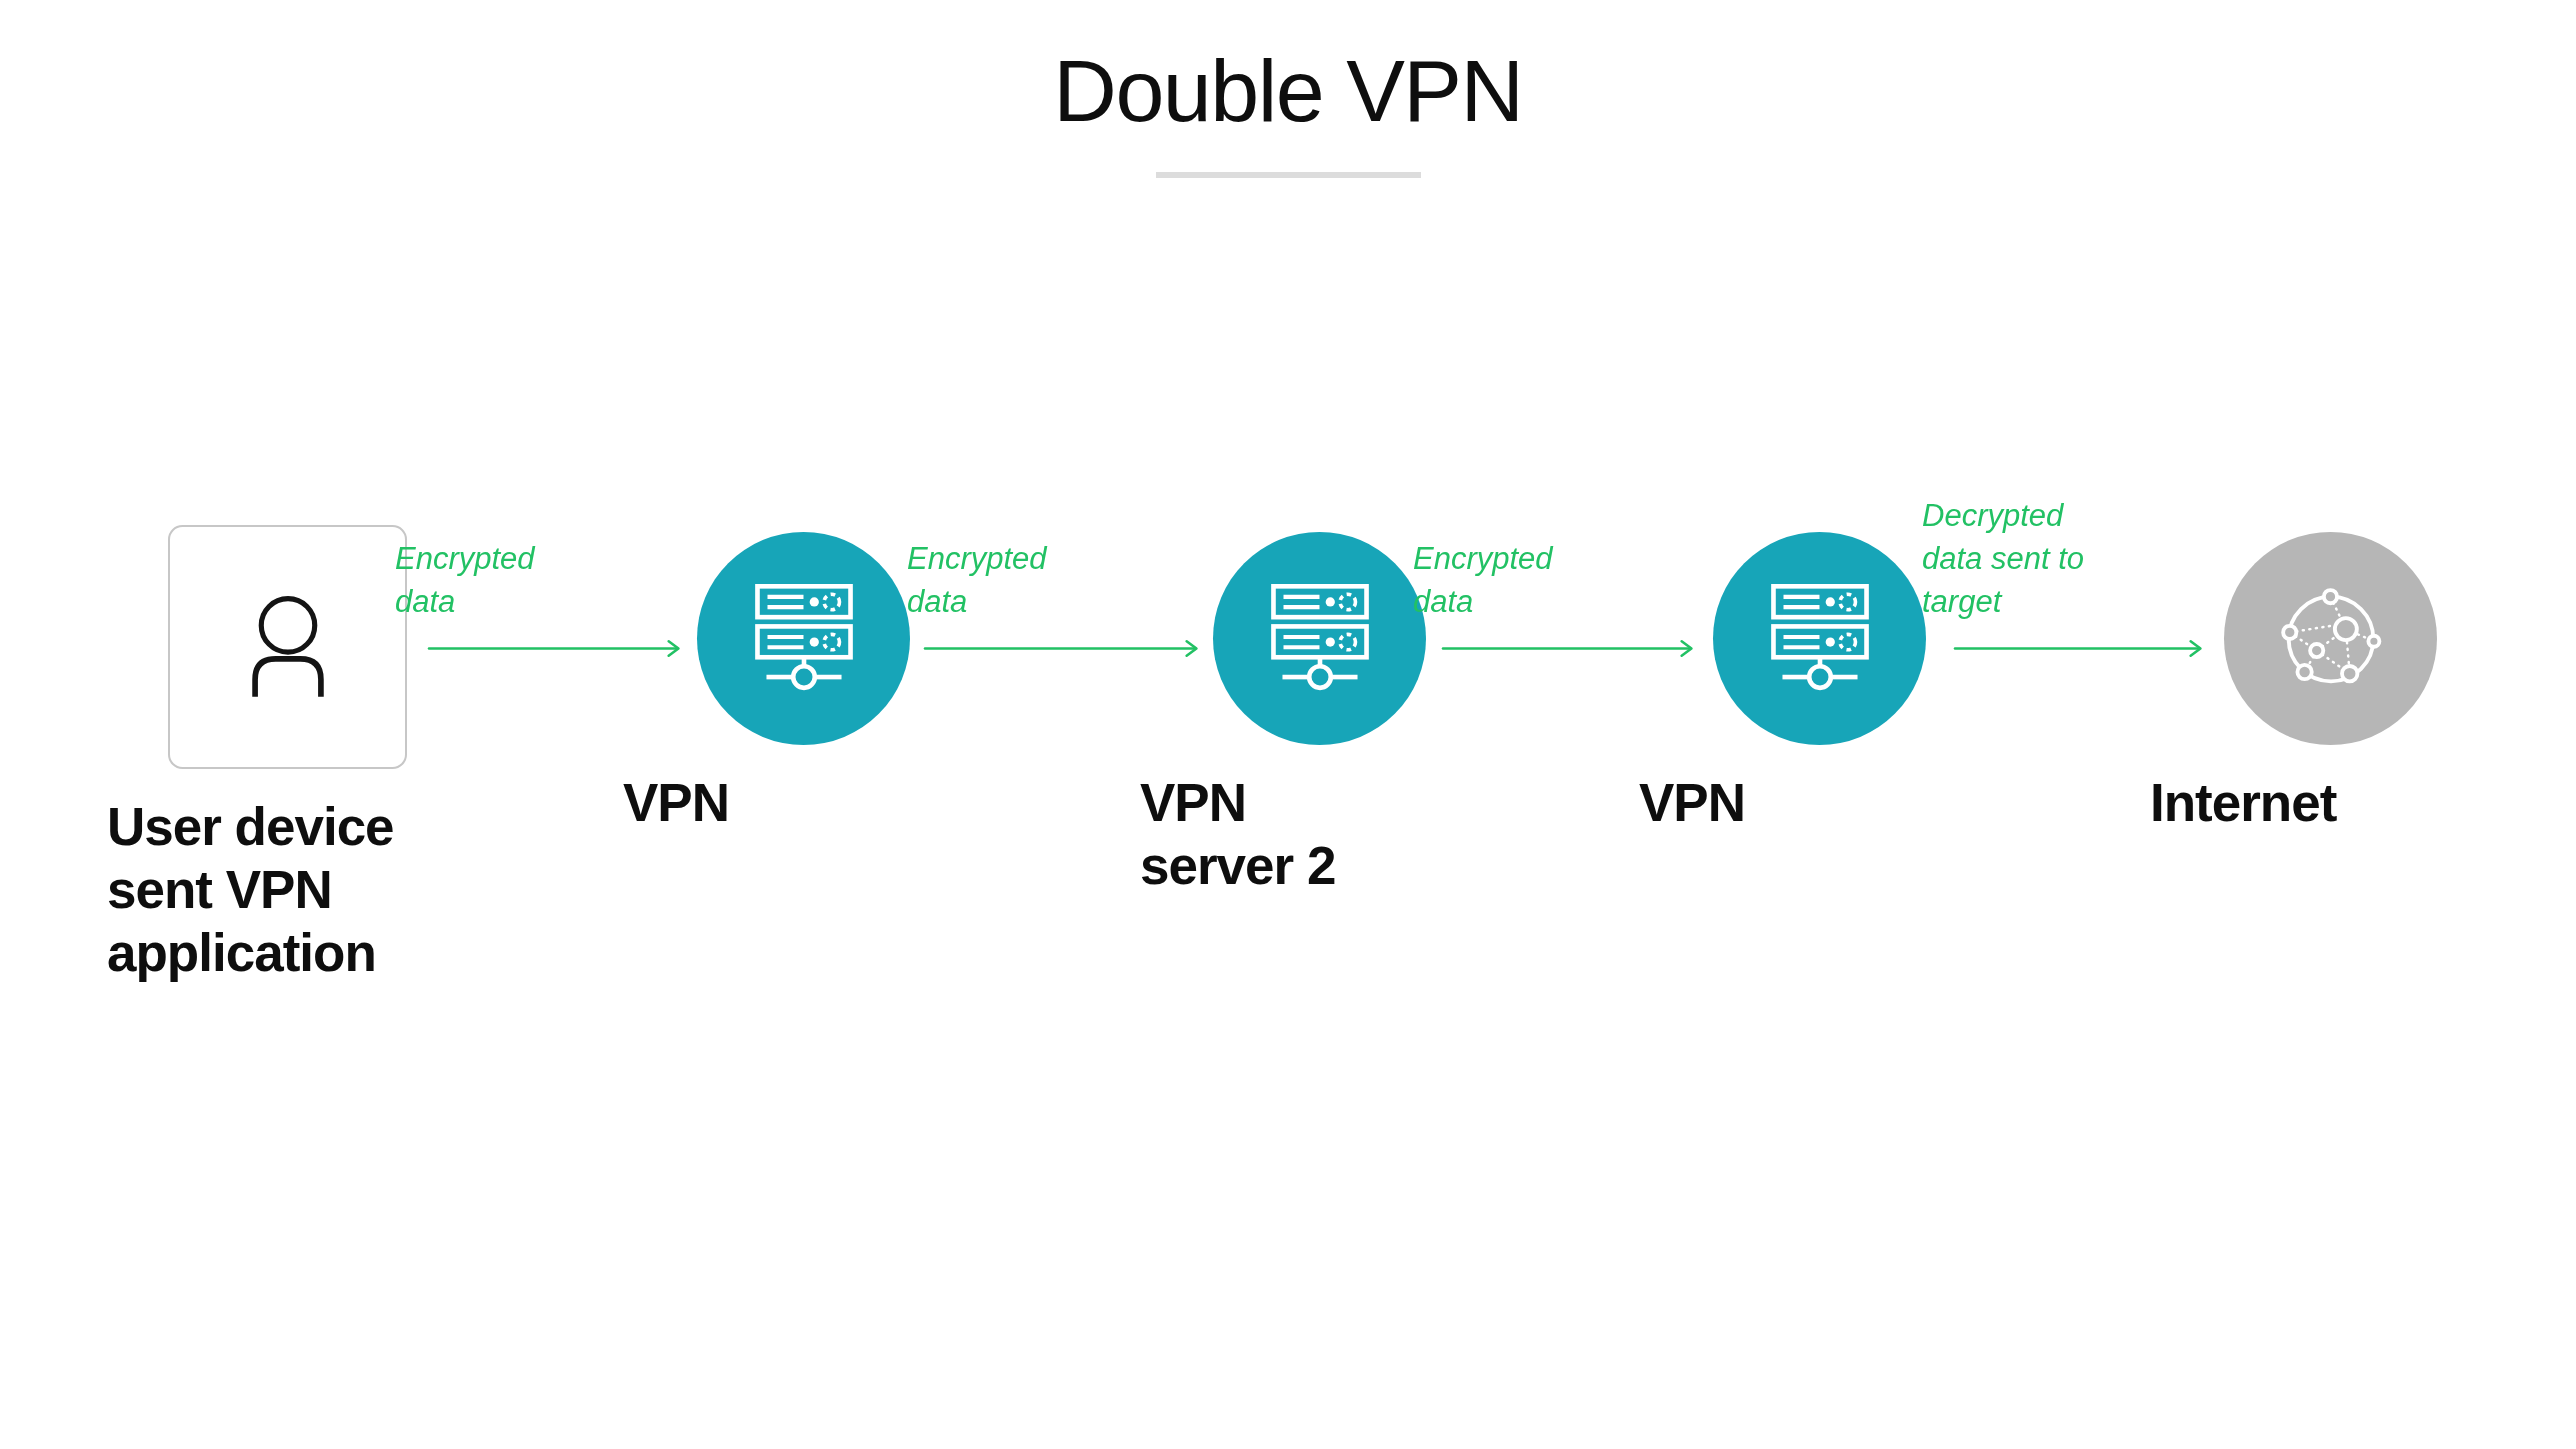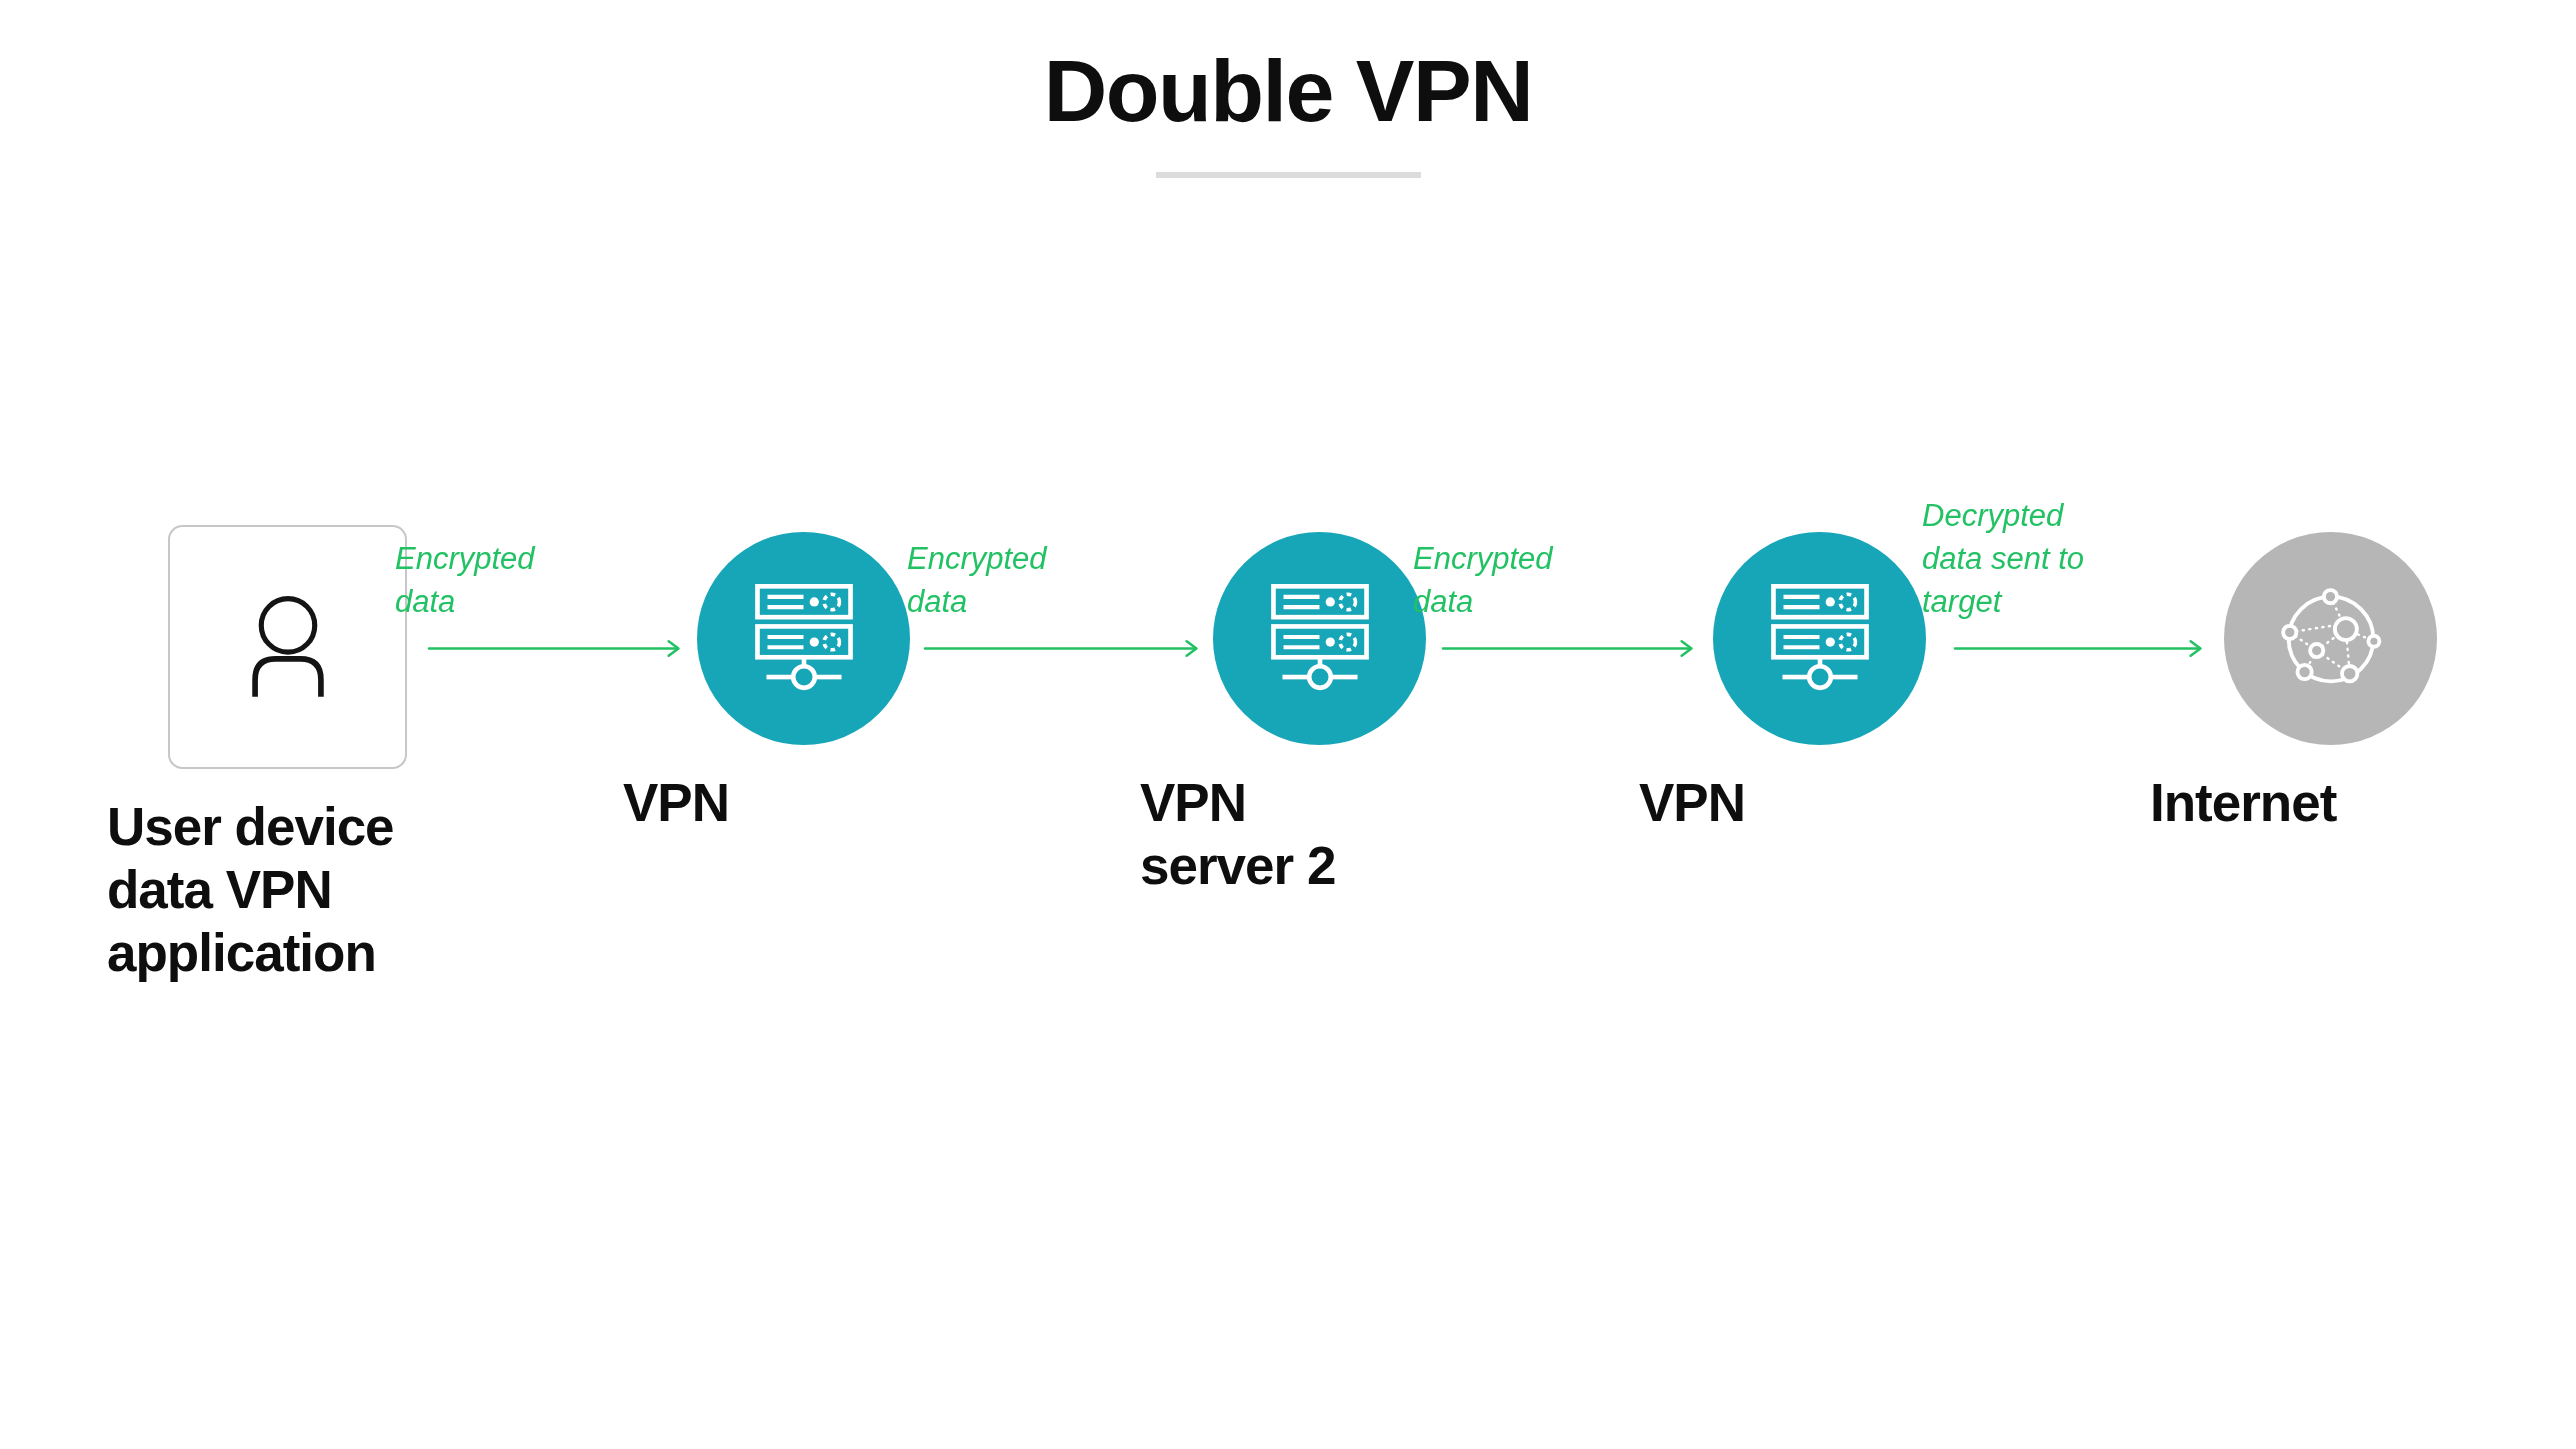--- a/index.html
+++ b/index.html
@@ -16,21 +16,21 @@
     width:2576px;height:1449px;position:relative;overflow:hidden;
     font-family:"Liberation Sans","DejaVu Sans",sans-serif;
     color:var(--c-text);
   }
   .canvas{position:absolute;inset:0;}
 
   
   .title{
     position:absolute;left:0;top:45px;width:2576px;
     text-align:center;font-size:88px;line-height:1.05;
-    font-weight:700;letter-spacing:-1.5px;color:var(--c-text);
+    font-weight:400;letter-spacing:-1.5px;color:var(--c-text);
   }
   .title-underline{
     position:absolute;left:1156px;top:172px;width:265px;height:6.2px;
     background:var(--c-underline);
   }
 
   
   .device-box{
     position:absolute;left:168px;top:525px;width:239px;height:244px;
     border:2.1px solid var(--c-box-border);border-radius:14.4px;background:#fff;
@@ -97,21 +97,21 @@
   <div class="device-box">
     <svg class="icon-svg" width="72" height="103" viewBox="0 0 140 200">
       <g fill="none" stroke="#141414">
         <circle cx="70" cy="57" r="52" stroke-width="10"></circle>
         <path d="M6 196 V162 Q6 122 46 122 H94 Q134 122 134 162 V196" stroke-width="11"></path>
       </g>
     </svg>
   </div>
   <div class="node-label label-user">
     <div>User device</div>
-    <div>data VPN</div>
+    <div>sent VPN</div>
     <div>application</div>
   </div>
 
   <div class="flow-label flabel-1">
     <div>Encrypted</div>
     <div>data</div>
   </div>
   <div class="arrow arrow-1">
     <svg viewBox="0 0 492 56" preserveAspectRatio="none">
       <line x1="2" y1="28" x2="484" y2="28"></line>

